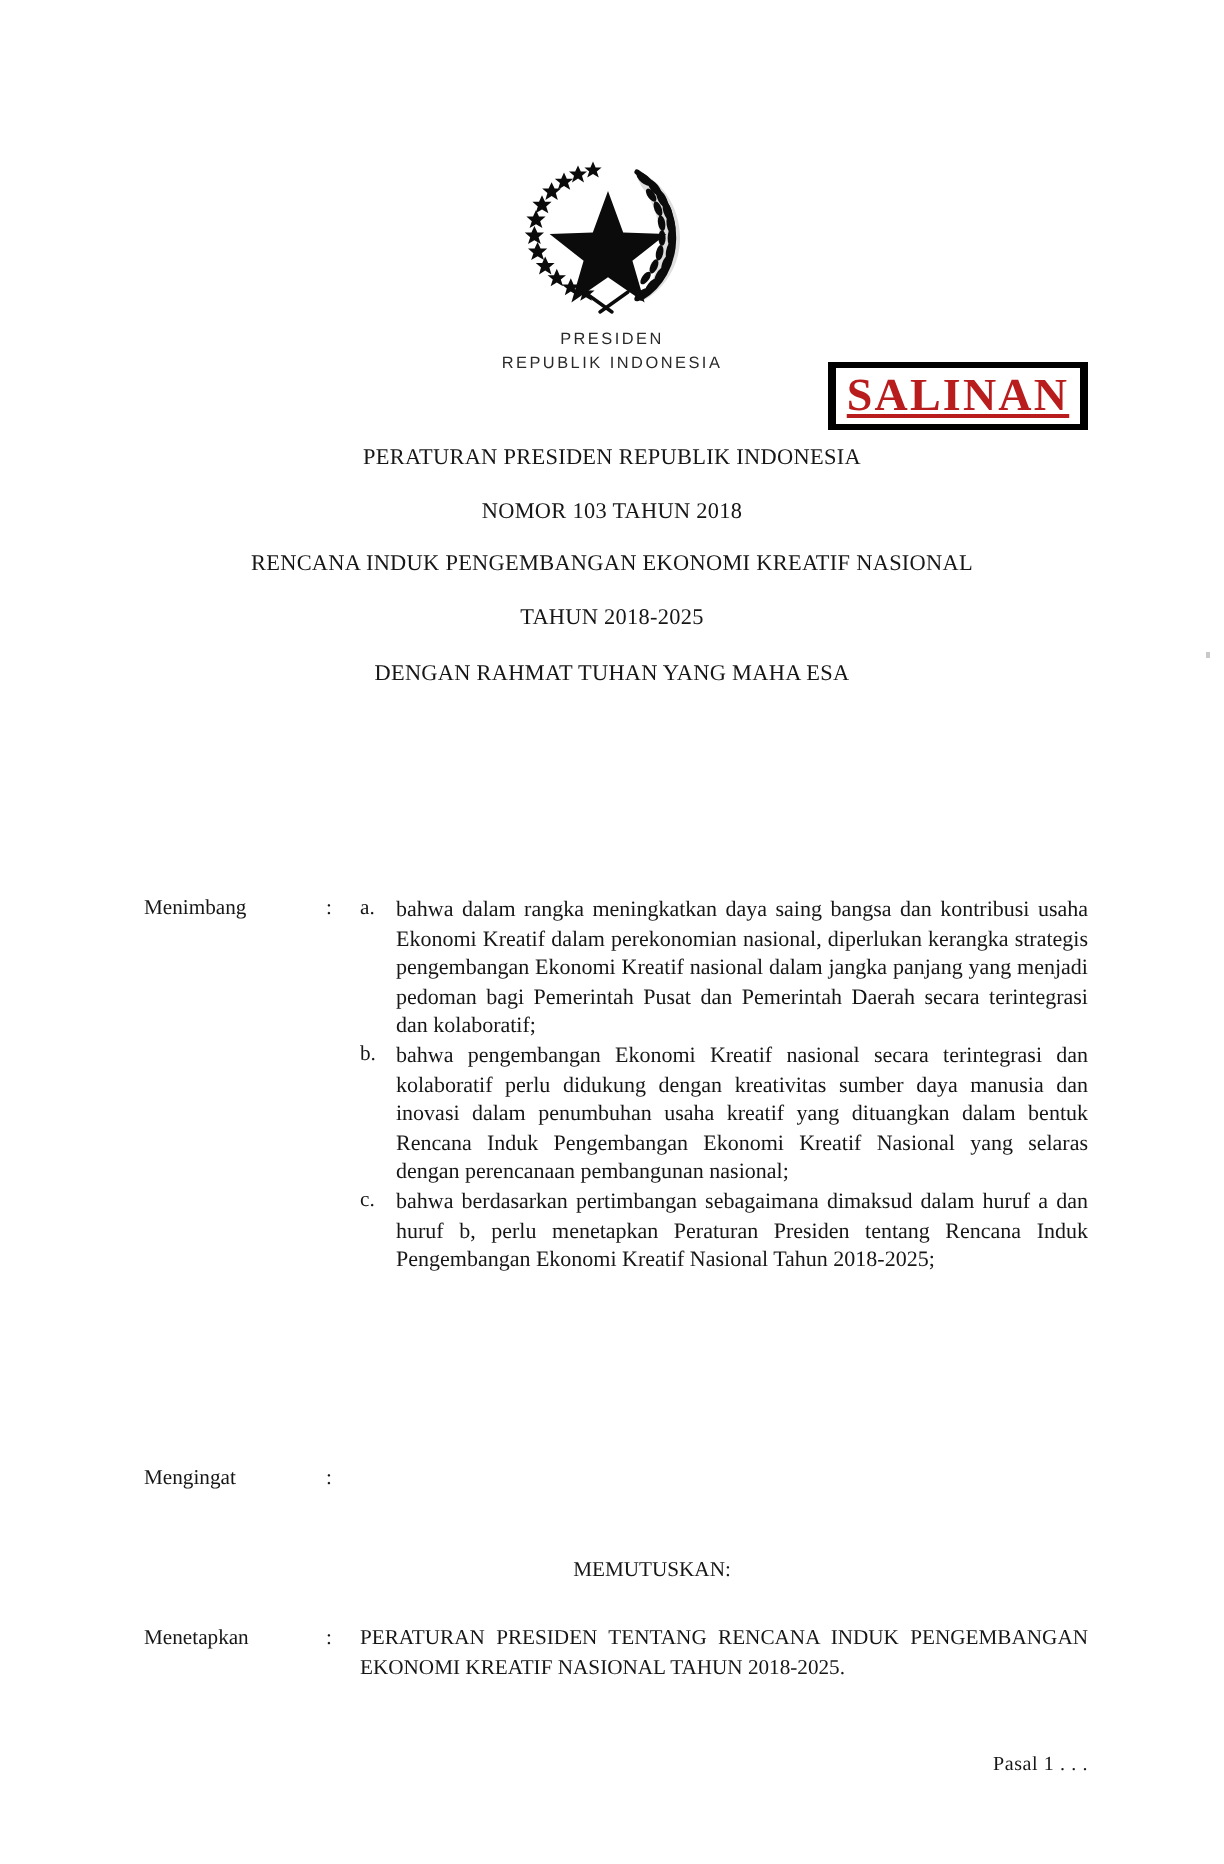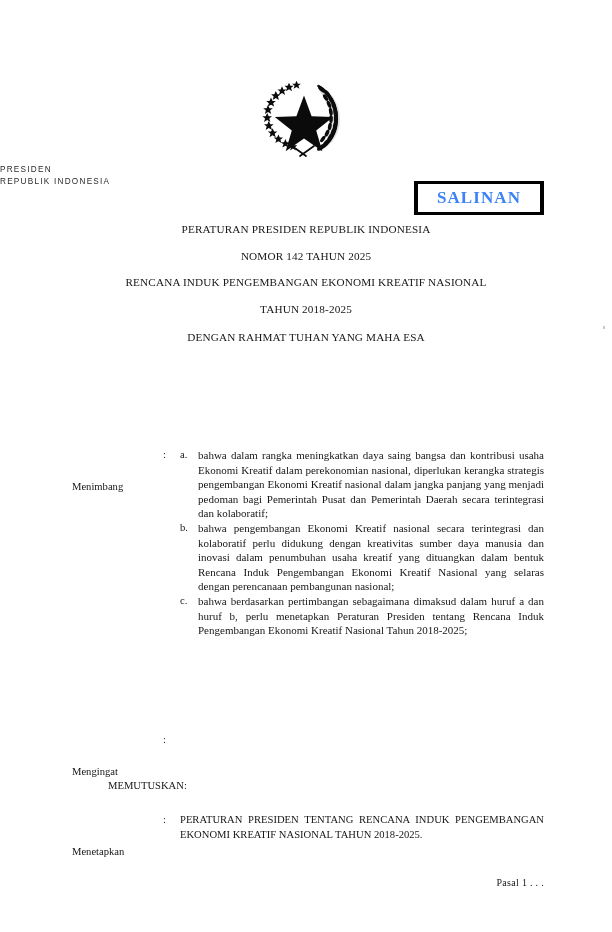--- a/index.html
+++ b/index.html
@@ -38,20 +38,21 @@
     top: 4px;
     width: 90px;
     height: 86px;
   }
 
   .presiden-line {
     position: absolute;
     left: 0;
     top: 90px;
     width: 612px;
+    text-align: center;
     font-family: "Liberation Sans", "DejaVu Sans", sans-serif;
     font-size: 8.2px;
     line-height: 11.5px;
     letter-spacing: 1.25px;
     color: #2a2a2a;
     white-space: pre-line;
   }
 
   .salinan-box {
     position: absolute;
@@ -69,23 +70,24 @@
     border: 1px solid #000000;
     width: 100%;
     height: 100%;
     display: flex;
     align-items: center;
     justify-content: center;
   }
   .salinan-text {
     font-family: "Liberation Serif", "DejaVu Serif", serif;
     font-weight: bold;
-    font-size: 17px;
+    font-size: 23px;
     letter-spacing: 1.1px;
-    color: #3b82f6;
+    color: #b91c1c;
+    text-decoration: underline;
   }
 
   
   .title-block {
     position: absolute;
     left: 66px;
     top: 216px;
     width: 480px;
     text-align: center;
   }
@@ -124,21 +126,20 @@
   .clause-row {
     display: flex;
     align-items: flex-start;
     width: 472px;
   }
   .clause-label {
     width: 91px;
     flex: 0 0 91px;
     font-size: 10.6px;
     line-height: 14.6px;
-    margin-top: 32px;
   }
   .clause-colon {
     width: 17px;
     flex: 0 0 17px;
     font-size: 10.6px;
     line-height: 14.6px;
   }
   .clause-body {
     flex: 1 1 auto;
   }
@@ -168,20 +169,21 @@
     width: 364px;
     font-size: 10.6px;
     line-height: 14.6px;
     text-align: justify;
     text-justify: inter-word;
     text-align-last: left;
   }
 
   .decides-center {
     width: 472px;
+    text-align: center;
     font-size: 10.6px;
     line-height: 14.6px;
     padding-left: 36px;
     box-sizing: border-box;
   }
 
   .footer-note {
     position: absolute;
     left: 72px;
     top: 876px;
@@ -306,21 +308,21 @@
 
     <div class="salinan-box">
       <div class="inner">
         <span class="salinan-text">SALINAN</span>
       </div>
     </div>
   </div>
 
   <div class="title-block">
     <div class="tline">PERATURAN PRESIDEN REPUBLIK INDONESIA</div>
-    <div class="tline">NOMOR 142 TAHUN 2025</div>
+    <div class="tline">NOMOR 103 TAHUN 2018</div>
     <div class="tline">RENCANA INDUK PENGEMBANGAN EKONOMI KREATIF NASIONAL</div>
     <div class="tline">TAHUN 2018-2025</div>
     <div class="tline gap-before">DENGAN RAHMAT TUHAN YANG MAHA ESA</div>
   </div>
 
 
   <div class="body-section" id="considering-section">
     <div class="clause-row">
       <div class="clause-label">Menimbang</div>
       <div class="clause-colon">:</div>

